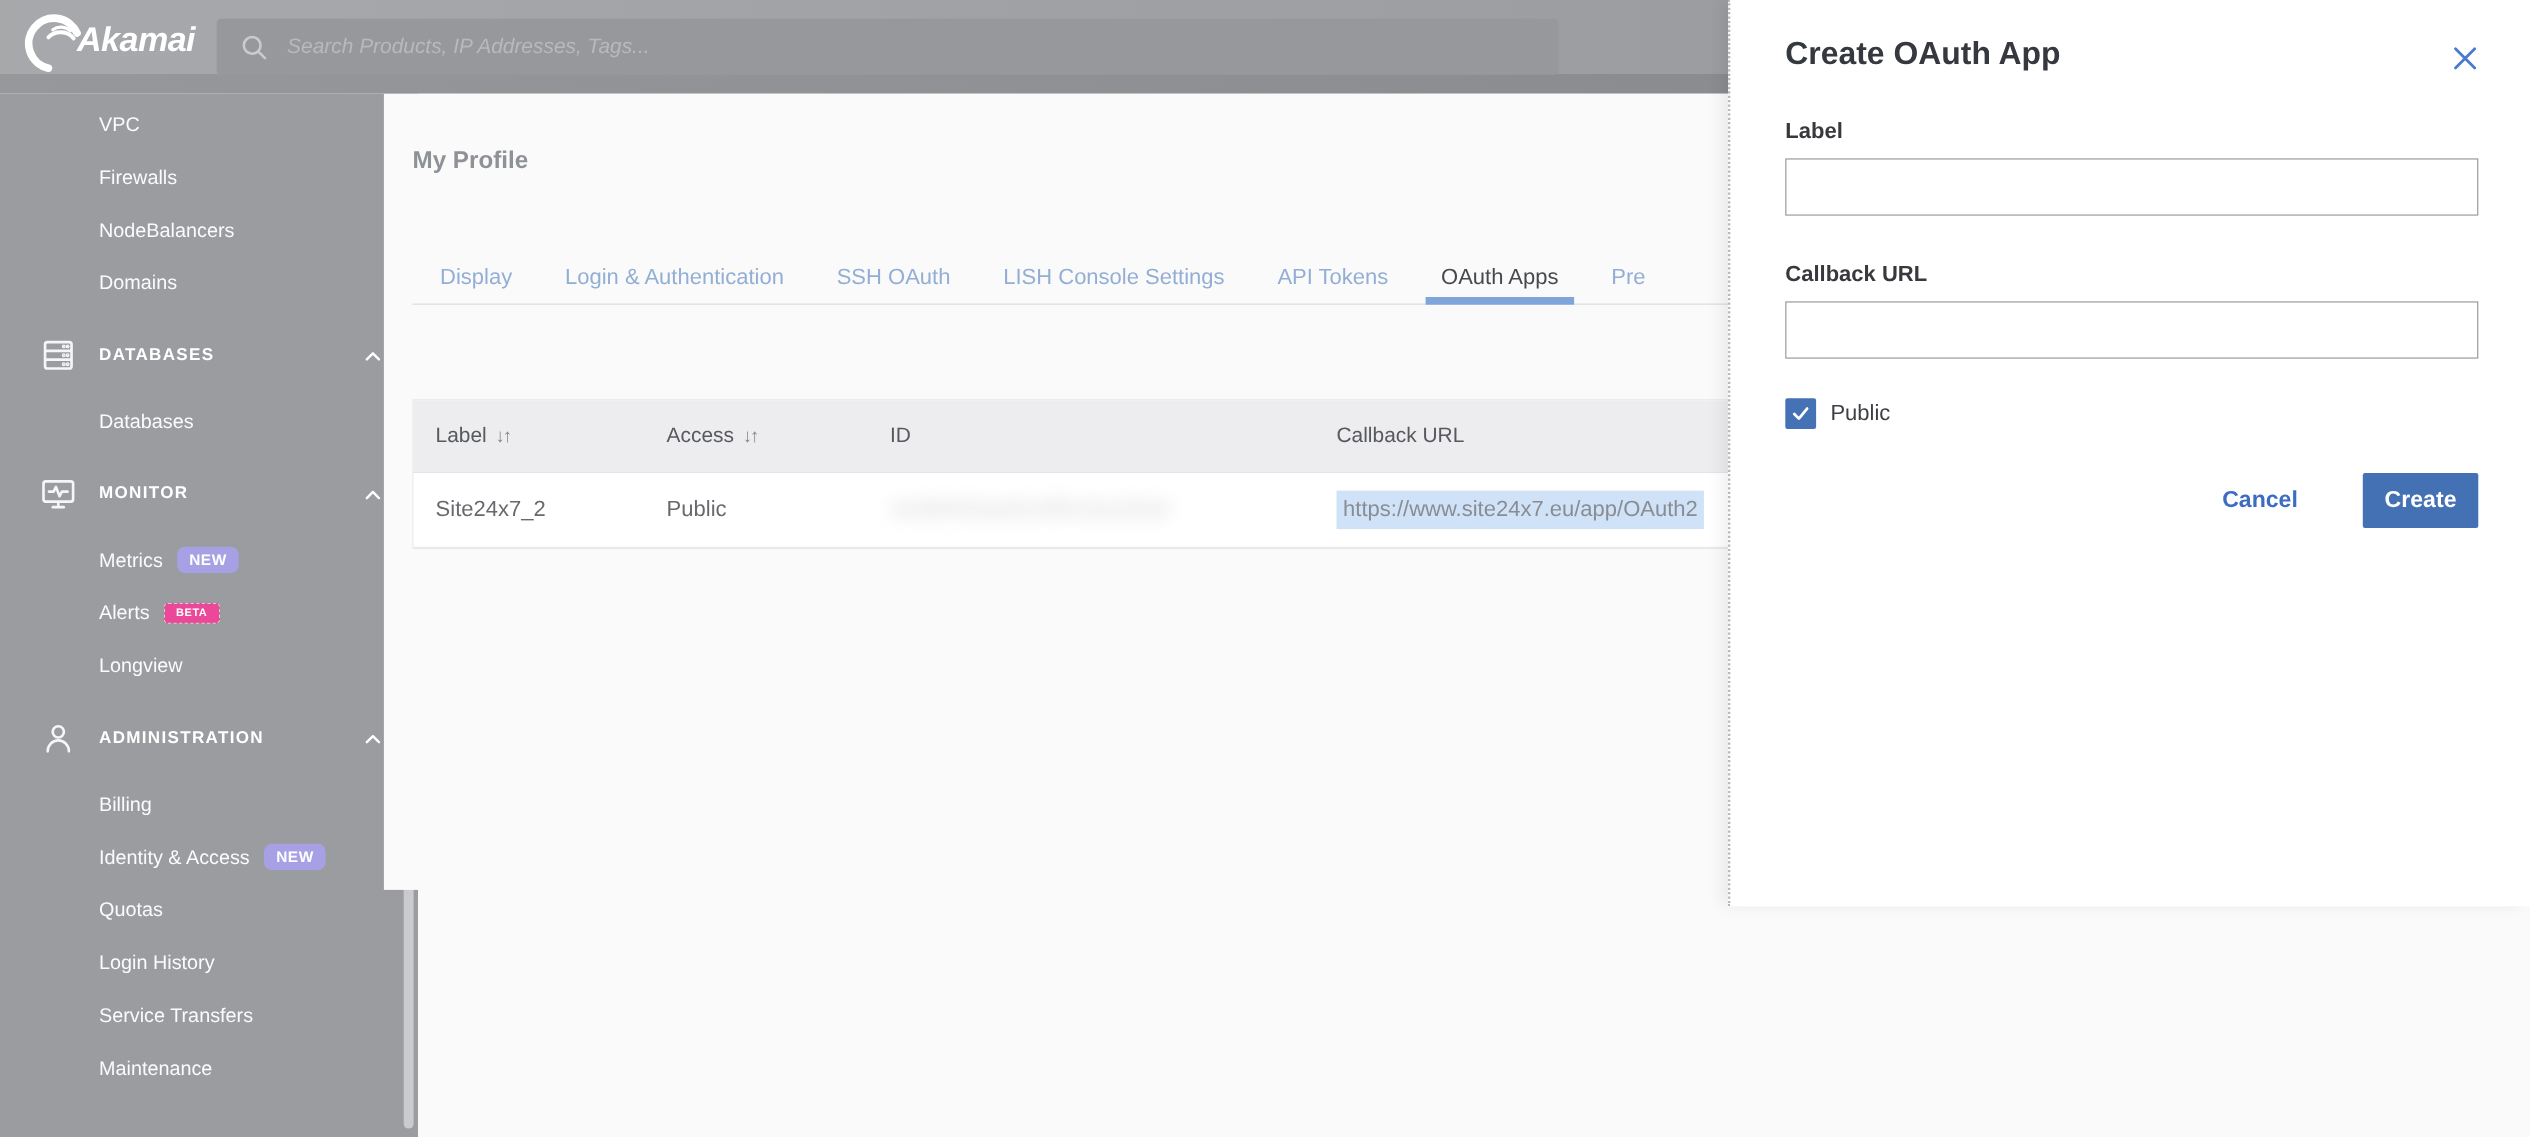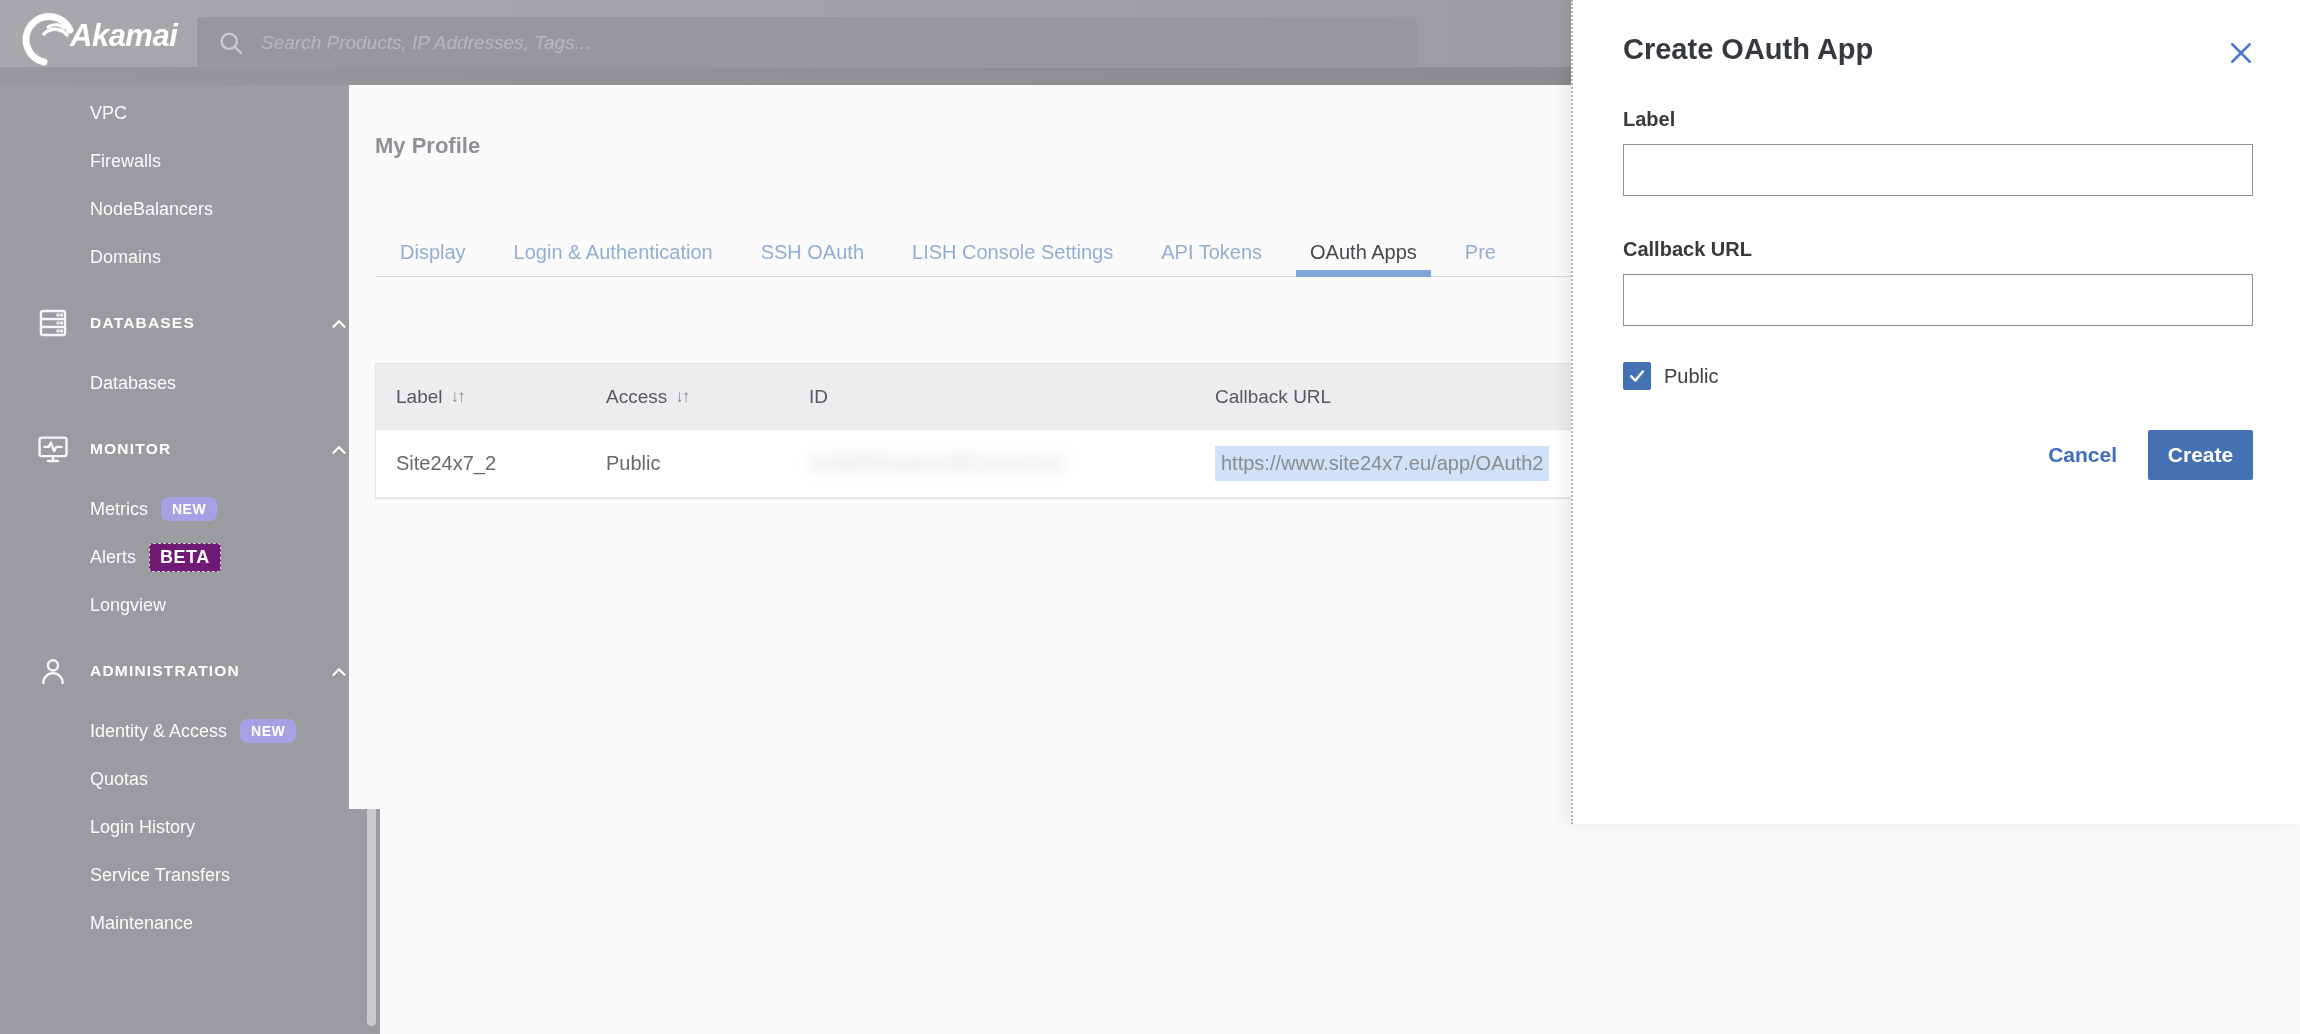--- a/index.html
+++ b/index.html
@@ -19,21 +19,21 @@
   .search-input { flex:1; height:100%; background:transparent; border:none; outline:none; color:#e8e9ea; font-size:19px; padding-left:16px; font-family:inherit; }
   .search-input::placeholder { color:#b7b9bc; font-style:italic; opacity:1; }
 
   
   .sidebar { position:absolute; left:0; top:85px; width:380px; height:949px; background:#9b9c9f; z-index:1; padding-top:4px; overflow:hidden;padding-left:20px; }
   .nav-item { position:relative; height:48px; display:flex; align-items:center; padding-left:70px; color:#fbfbfc; font-size:18px; cursor:pointer; white-space:nowrap; }
   .nav-section { position:relative; height:48px; margin-top:18px; margin-bottom:12px; display:flex; align-items:center; padding-left:70px; color:#ffffff; font-size:15.5px; font-weight:700; letter-spacing:1.2px; cursor:pointer; }
   .nav-section .sec-icon { position:absolute; left:16px; top:7px; }
   .nav-section .chev { position:absolute; right:30px; top:14px; }
   .badge-new { display:inline-block; margin-left:13px; background:#a8a0e4; color:#fff; font-size:14px; font-weight:700; letter-spacing:.5px; padding:4px 11px; border-radius:7px; }
-  .badge-beta { display:inline-block; margin-left:13px; background:#701a75; border:1px dashed #ccd2ce; color:#fff; font-size:18px; font-weight:700; letter-spacing:.5px; padding:3px 10px; border-radius:4px; }
+  .badge-beta { display:inline-block; margin-left:13px; background:#ec4899; border:1px dashed #ccd2ce; color:#fff; font-size:10px; font-weight:700; letter-spacing:.5px; padding:3px 10px; border-radius:4px; }
   .side-scroll { position:absolute; right:4px; top:391px; width:9px; height:550px; border-radius:5px; background:#c9cbce; }
 
   
   .content { position:absolute; left:349px; top:85px; width:1222px; height:724px; background:#fafafa; overflow:hidden; z-index:1; }
   .page-title { position:absolute; left:26px; top:48px; font-size:22px; font-weight:600; color:#8e9196; }
   .tabs { position:absolute; left:26px; top:143px; width:1890px; height:49px; border-bottom:1px solid #d9dadc; display:flex; padding-left:11px; }
   .tab { position:relative; padding:0 14px; margin-right:20px; line-height:49px; font-size:20px; color:#93aed5; cursor:pointer; white-space:nowrap; }
   .tab.active { color:#46494e; }
   .tab.active::after { content:""; position:absolute; left:0; right:0; bottom:-1px; height:7px; background:#7fa6da; }
 
@@ -53,21 +53,21 @@
     border-left:2px dotted #b2b6bb; box-shadow:-6px 0 14px rgba(0,0,0,.07); padding:0 47px 0 50px; }
   .drawer-title { margin-top:33px; font-size:29px; font-weight:700; color:#35393f; }
   .drawer-close { position:absolute; top:38px; right:44px; width:30px; height:30px; background:none; border:none; cursor:pointer; padding:0; }
   .field-label { margin-top:42px; font-size:20px; font-weight:600; color:#37393d; }
   .text-input { display:block; width:100%; height:52px; margin-top:13px; border:1px solid #8f9296; border-radius:0; background:#fff; font-size:20px; padding:0 14px; font-family:inherit; color:#35393f; outline:none; }
   .cb-row { margin-top:36px; display:flex; align-items:center; cursor:pointer; }
   .checkbox { width:28px; height:28px; background:#4472b5; border-radius:2px; display:flex; align-items:center; justify-content:center; flex:none; }
   .cb-label { margin-left:13px; font-size:20px; color:#3c3f44; }
   .btn-row { margin-top:40px; display:flex; justify-content:flex-end; align-items:center; }
   .btn-cancel { background:none; border:none; color:#3e6cc2; font-size:21px; font-weight:600; margin-right:31px; cursor:pointer; font-family:inherit; }
-  .btn-create { width:105px; height:50px; background:#4471b4; border:none; border-radius:2px; color:#ffffff; font-size:21px; font-weight:600; cursor:pointer; font-family:inherit; }
+  .btn-create { width:105px; height:50px; background:#4471b4; border:none; border-radius:2px; color:#ffffff; font-size:21px; font-weight:600; cursor:pointer; font-family:inherit;margin-left:28px; }
 </style>
 </head>
 <body>
 
 <div class="screen">
 
   <header class="topbar">
     <div class="logo">
       <svg width="62" height="62" viewBox="0 0 62 62">
         <path d="M22 54 A 23 23 0 1 1 48 22" fill="none" stroke="#ffffff" stroke-width="7" stroke-linecap="round"></path>
@@ -160,20 +160,23 @@
         </svg>
       </span>
       <span>ADMINISTRATION</span>
       <span class="chev">
         <svg width="22" height="22" viewBox="0 0 24 24">
             <polyline points="6,15 12,9 18,15" fill="none" stroke="#ffffff" stroke-width="2.4" stroke-linecap="round" stroke-linejoin="round"></polyline>
           </svg>
       </span>
     </div>
     <div class="nav-item">
+      <span>Billing</span>
+    </div>
+    <div class="nav-item">
       <span>Identity &amp; Access</span>
       <span class="badge-new">NEW</span>
     </div>
     <div class="nav-item">
       <span>Quotas</span>
     </div>
     <div class="nav-item">
       <span>Login History</span>
     </div>
     <div class="nav-item">

